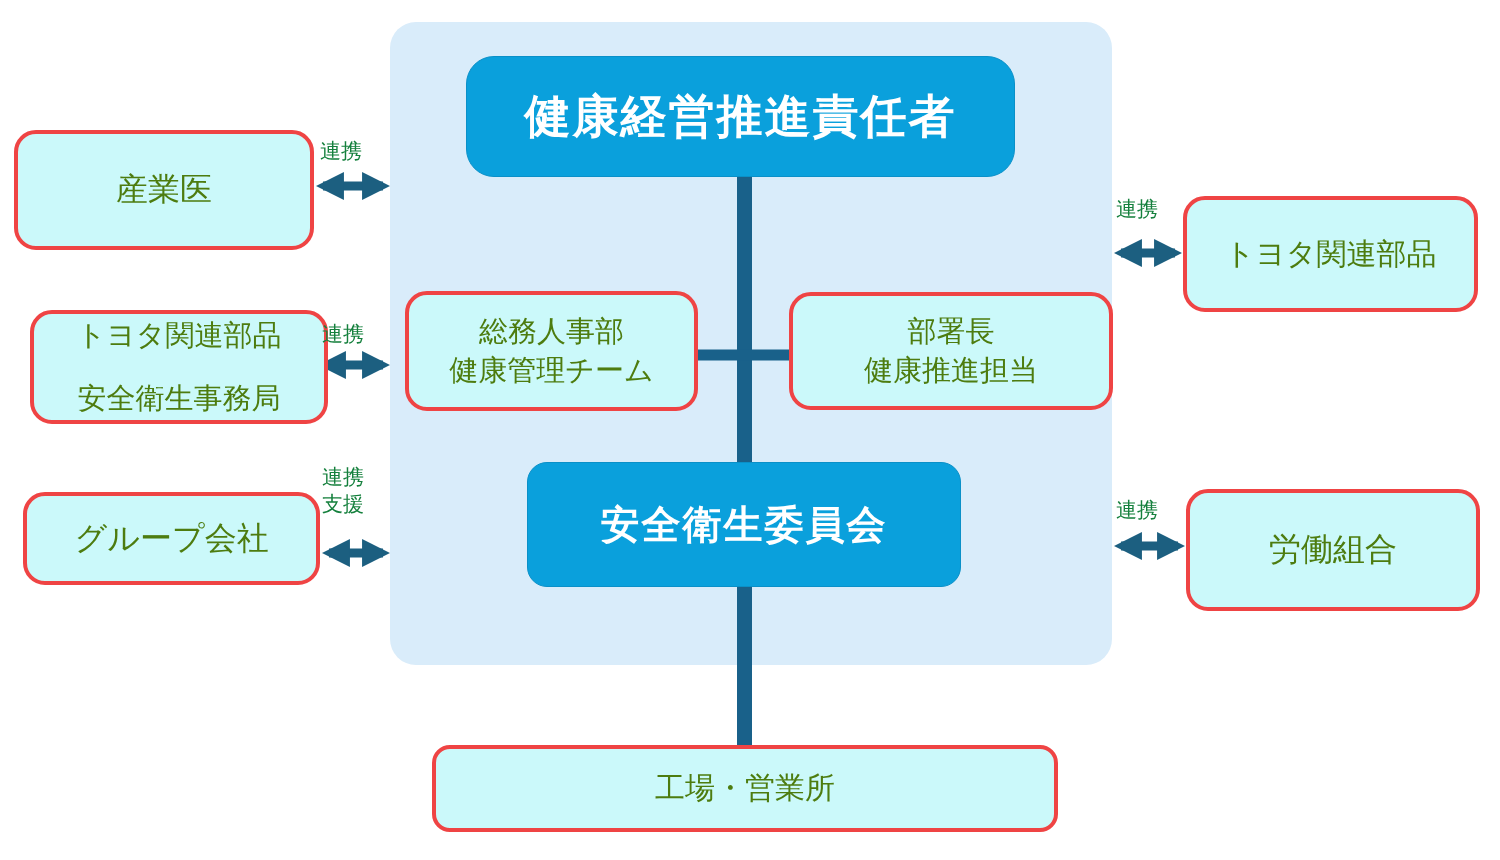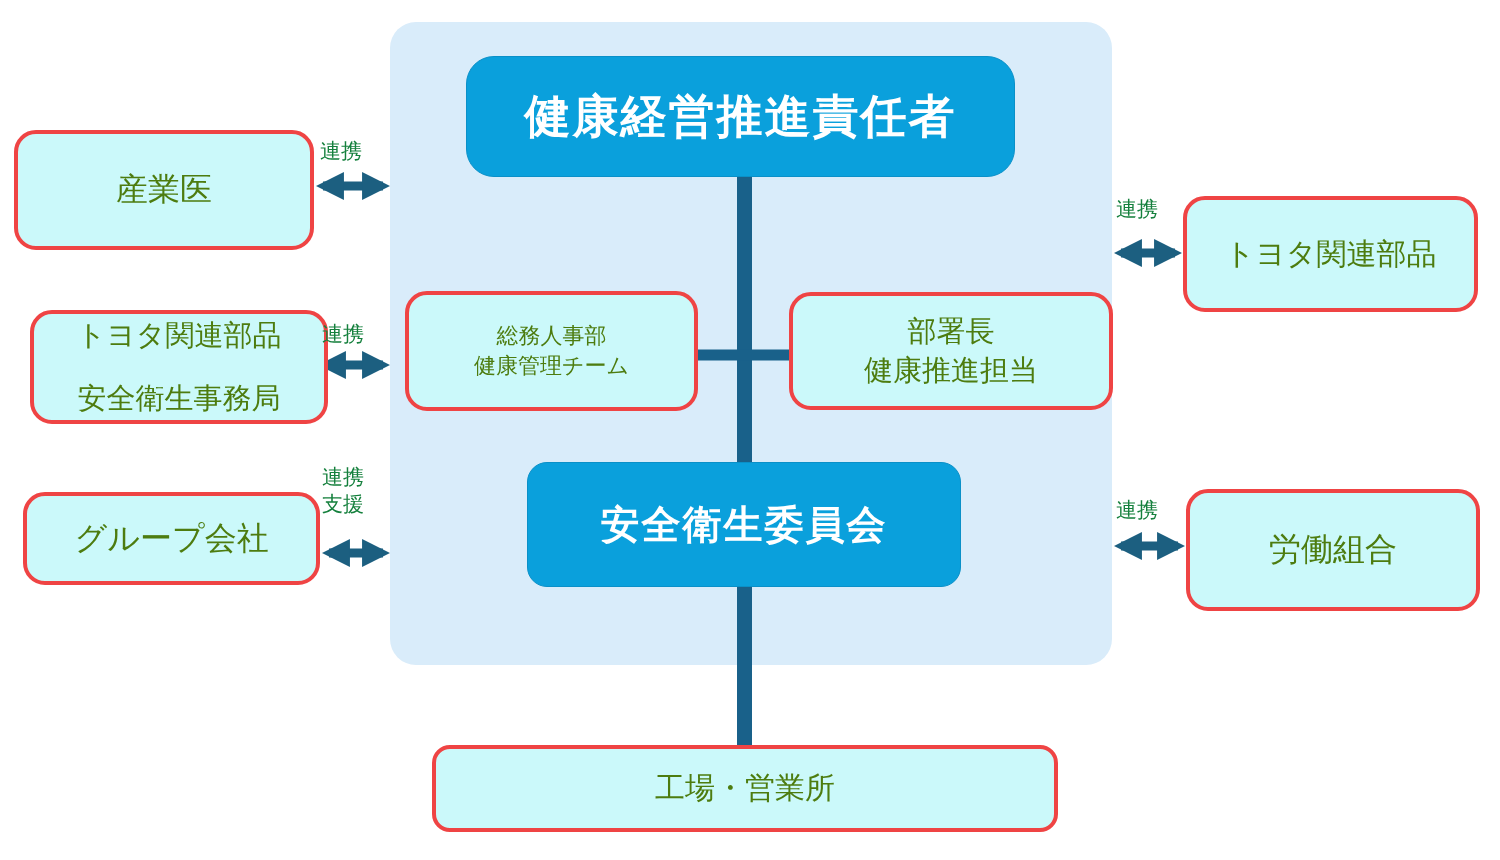--- a/index.html
+++ b/index.html
@@ -40,21 +40,21 @@
     font-weight: bold;
   }
   .box--light {
     background: #CBF9FA;
     border: 4px solid #ef4444;
     border-radius: 22px;
     color: #4d7c0f;
   }
   .box-title       { left: 466px; top: 56px;  width: 549px; height: 121px; font-size: 46px; letter-spacing: 2px; }
   .box-committee   { left: 527px; top: 462px; width: 434px; height: 125px; font-size: 39px; letter-spacing: 2px; border-radius: 20px; }
-  .box-team        { left: 405px; top: 291px; width: 293px; height: 120px; font-size: 22px; line-height: 1.35; }
+  .box-team        { left: 405px; top: 291px; width: 293px; height: 120px; font-size: 29px; line-height: 1.35; }
   .box-manager     { left: 789px; top: 292px; width: 324px; height: 118px; font-size: 29px; line-height: 1.35; }
   .box-plants      { left: 432px; top: 745px; width: 626px; height: 87px;  font-size: 30px; border-radius: 18px; }
   .box-physician   { left: 14px;  top: 130px; width: 300px; height: 120px; font-size: 32px; }
   .box-insurance   { left: 30px;  top: 310px; width: 298px; height: 114px; font-size: 29px; line-height: 1.35; gap: 24px; }
   .box-group       { left: 23px;  top: 492px; width: 297px; height: 93px; font-size: 32px; }
   .box-secretariat { left: 1183px; top: 196px; width: 295px; height: 116px; font-size: 30px; }
   .box-union       { left: 1186px; top: 489px; width: 294px; height: 122px; font-size: 32px; }
   .lbl {
     position: absolute;
     font-size: 21px;

